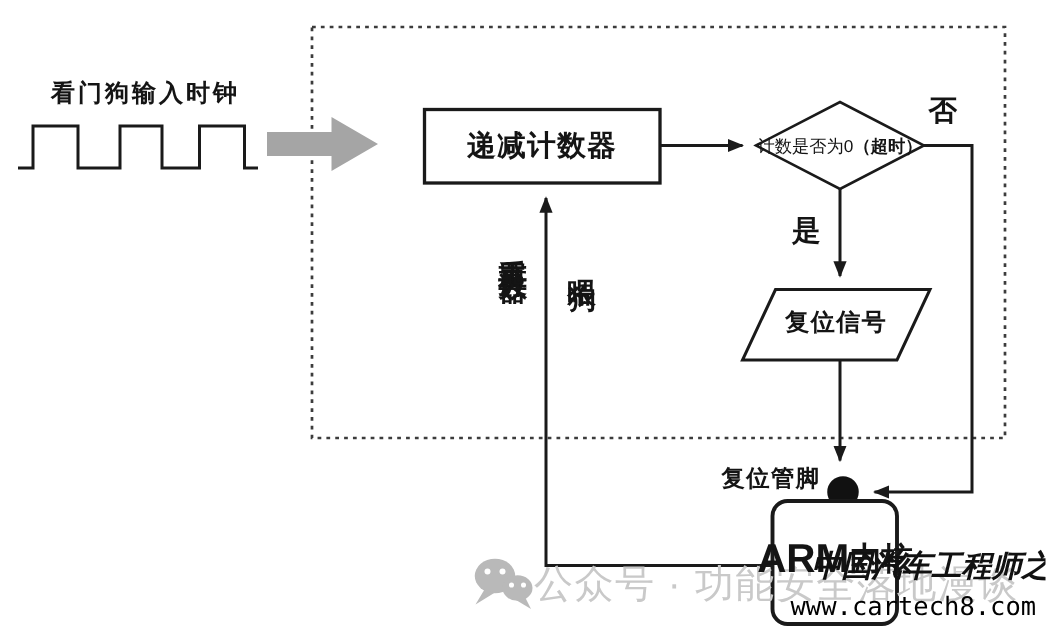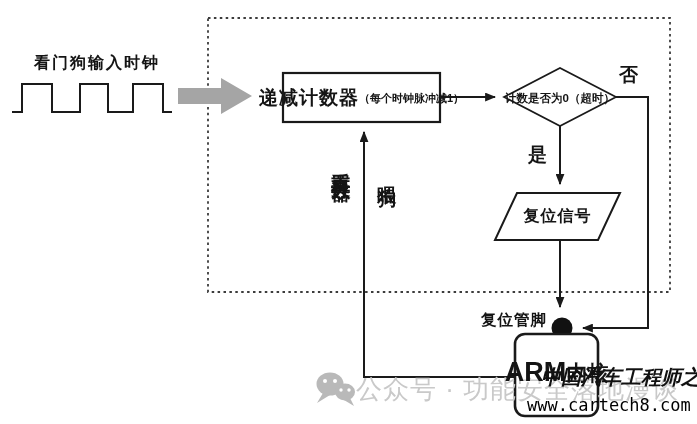--- a/index.html
+++ b/index.html
@@ -17,21 +17,21 @@
   }
   #stage{position:absolute;left:0;top:0;width:697px;height:424px;}
   svg{position:absolute;left:0;top:0;}
   .lbl{position:absolute;color:#141414;line-height:1.15;white-space:nowrap;}
   .center{display:flex;flex-direction:row;align-items:center;justify-content:center;text-align:center;}
   .clock-label{left:34px;top:54px;font-size:16px;font-weight:700;letter-spacing:2px;}
   .counter-wrap{left:283px;top:73px;width:157px;height:49px;}
   .counter-title{font-size:19px;font-weight:700;letter-spacing:1px;}
   .counter-sub{font-size:11px;font-weight:600;margin-top:1px;}
   .decision-wrap{left:504px;top:78px;width:112px;height:42px;}
-  .decision-l1{font-size:11.5px;font-weight:700;text-align:center;}
+  .decision-l1{font-size:11.5px;font-weight:400;text-align:center;}
   .decision-l2{font-size:11.5px;font-weight:700;}
   .no-label{left:619px;top:64px;font-size:19px;font-weight:700;}
   .yes-label{left:528px;top:144px;font-size:19px;font-weight:700;}
   .reset-signal-wrap{left:495px;top:193px;width:125px;height:47px;}
   .reset-signal-label{font-size:16px;font-weight:700;letter-spacing:1px;}
   .vtext{writing-mode:vertical-rl;text-orientation:upright;font-weight:700;font-size:19px;letter-spacing:3px;}
   .reset-counter{left:330px;top:157px;}
   .feed-dog{left:376px;top:171px;}
   .reset-pin{left:481px;top:311px;font-size:15.5px;font-weight:700;letter-spacing:1px;}
   .arm-wrap{left:515px;top:338px;width:83px;height:70px;}
@@ -91,21 +91,20 @@
       <polygon points="350,398 354,406 344,400"></polygon>
       <circle cx="341" cy="390" r="1.7" fill="#ffffff"></circle>
       <circle cx="349" cy="390" r="1.7" fill="#ffffff"></circle>
     </g>
   </svg>
 
   <div class="lbl clock-label">看门狗输入时钟</div>
 
   <div class="lbl center counter-wrap">
     <div class="counter-title">递减计数器</div>
-    <div class="counter-sub">（每个时钟脉冲减1）</div>
   </div>
 
   <div class="lbl center decision-wrap">
     <div class="decision-l1">计数是否为0</div>
     <div class="decision-l2">（超时）</div>
   </div>
 
   <div class="lbl no-label">否</div>
   <div class="lbl yes-label">是</div>
 

